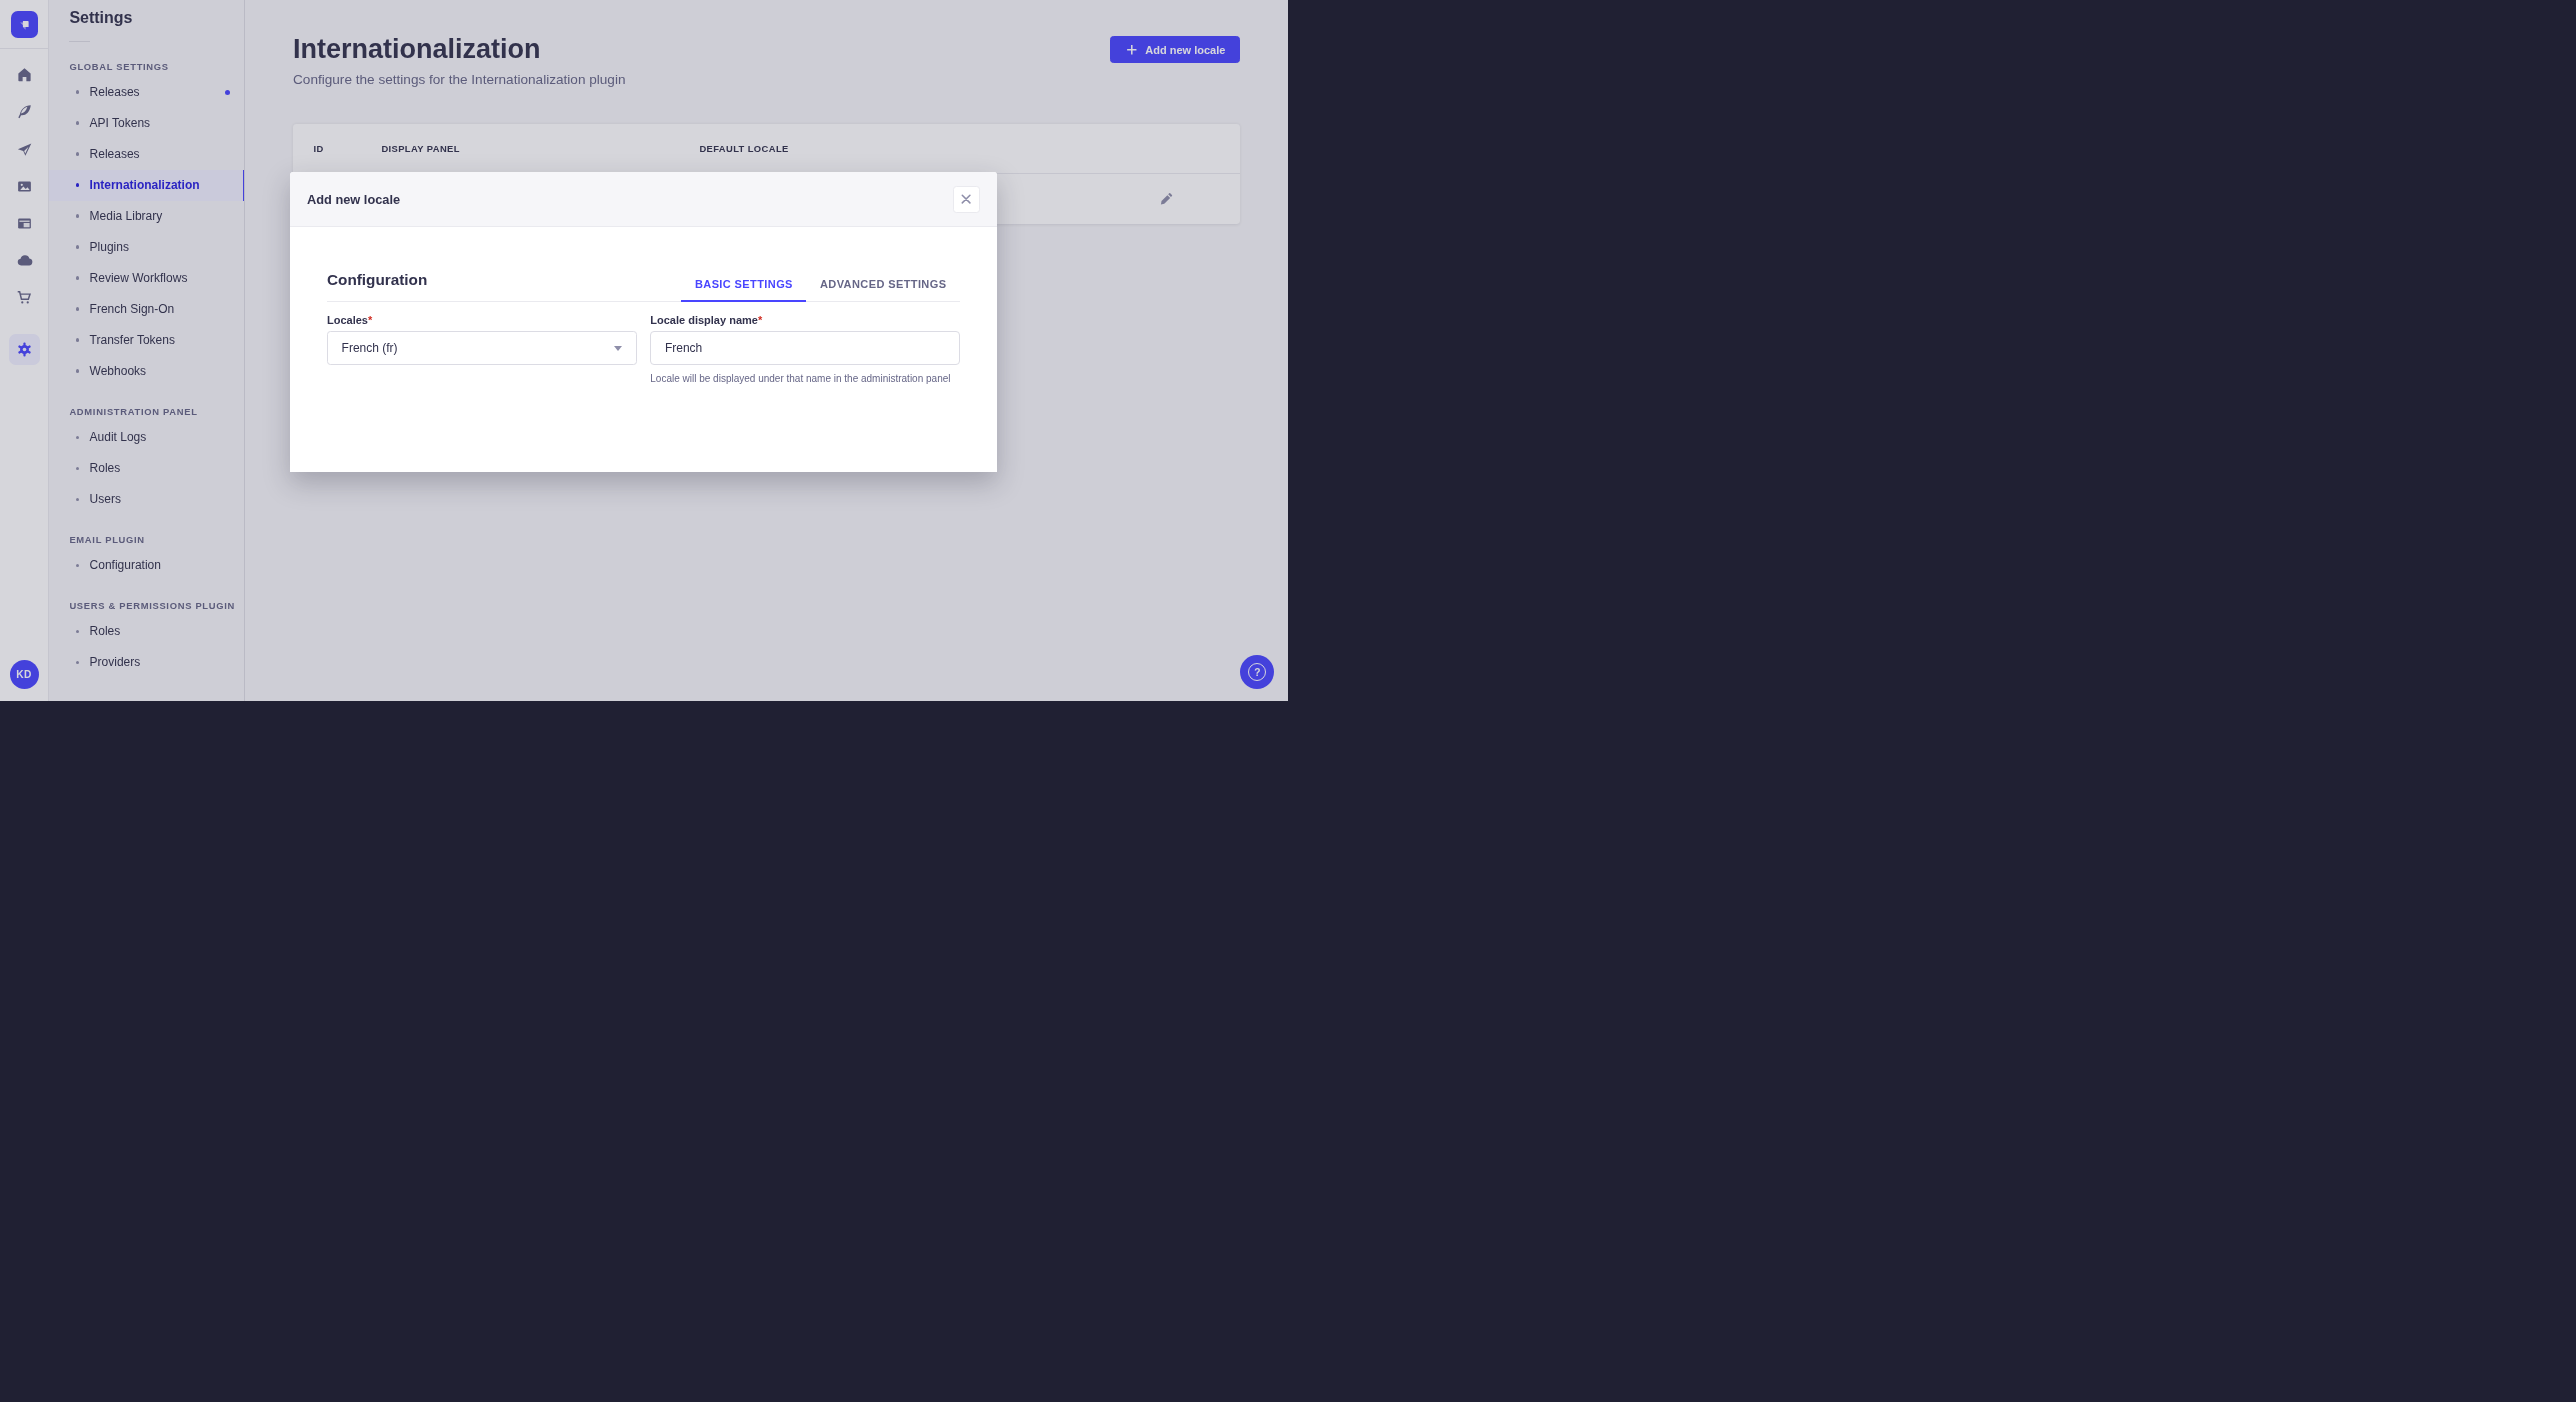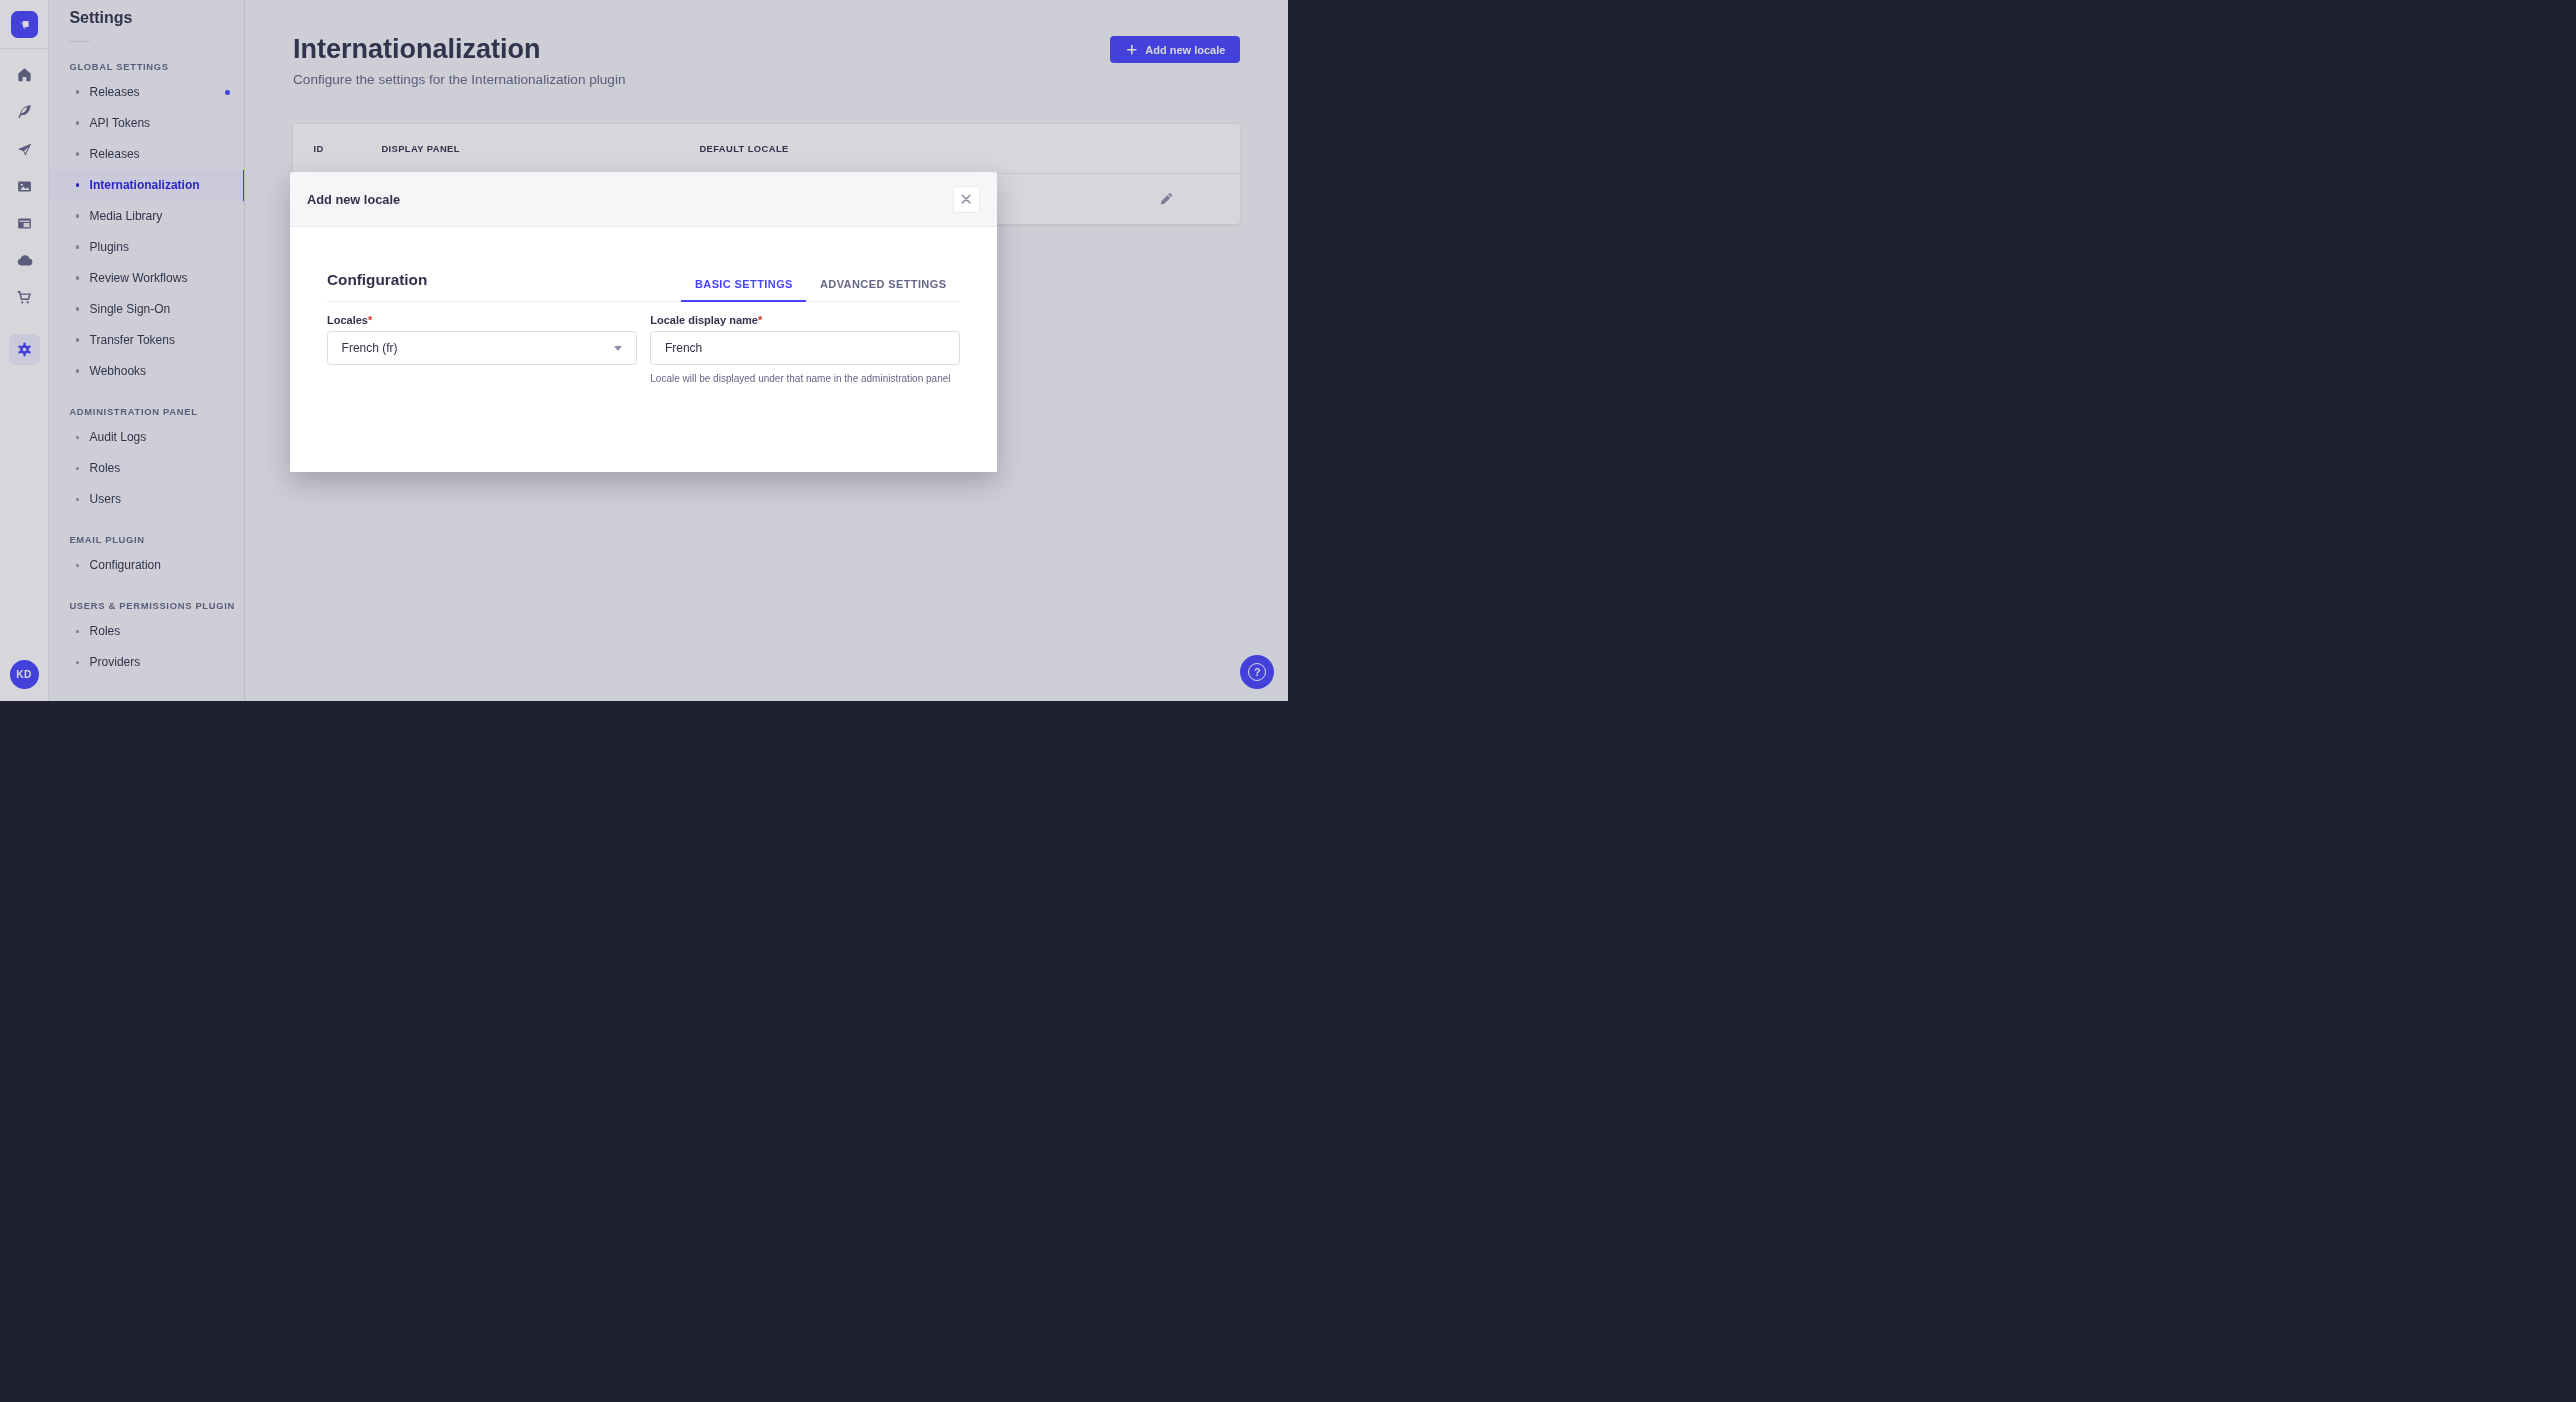--- a/index.html
+++ b/index.html
@@ -260,21 +260,21 @@
     <div class="nav-item">
         <span>Media Library</span>
       </div>
     <div class="nav-item">
         <span>Plugins</span>
       </div>
     <div class="nav-item">
         <span>Review Workflows</span>
       </div>
     <div class="nav-item">
-        <span>Single Sign-On</span>
+        <span>French Sign-On</span>
       </div>
     <div class="nav-item">
         <span>Transfer Tokens</span>
       </div>
     <div class="nav-item">
         <span>Webhooks</span>
       </div>
 
     <div class="section-label">ADMINISTRATION PANEL</div>
     <div class="nav-item">

